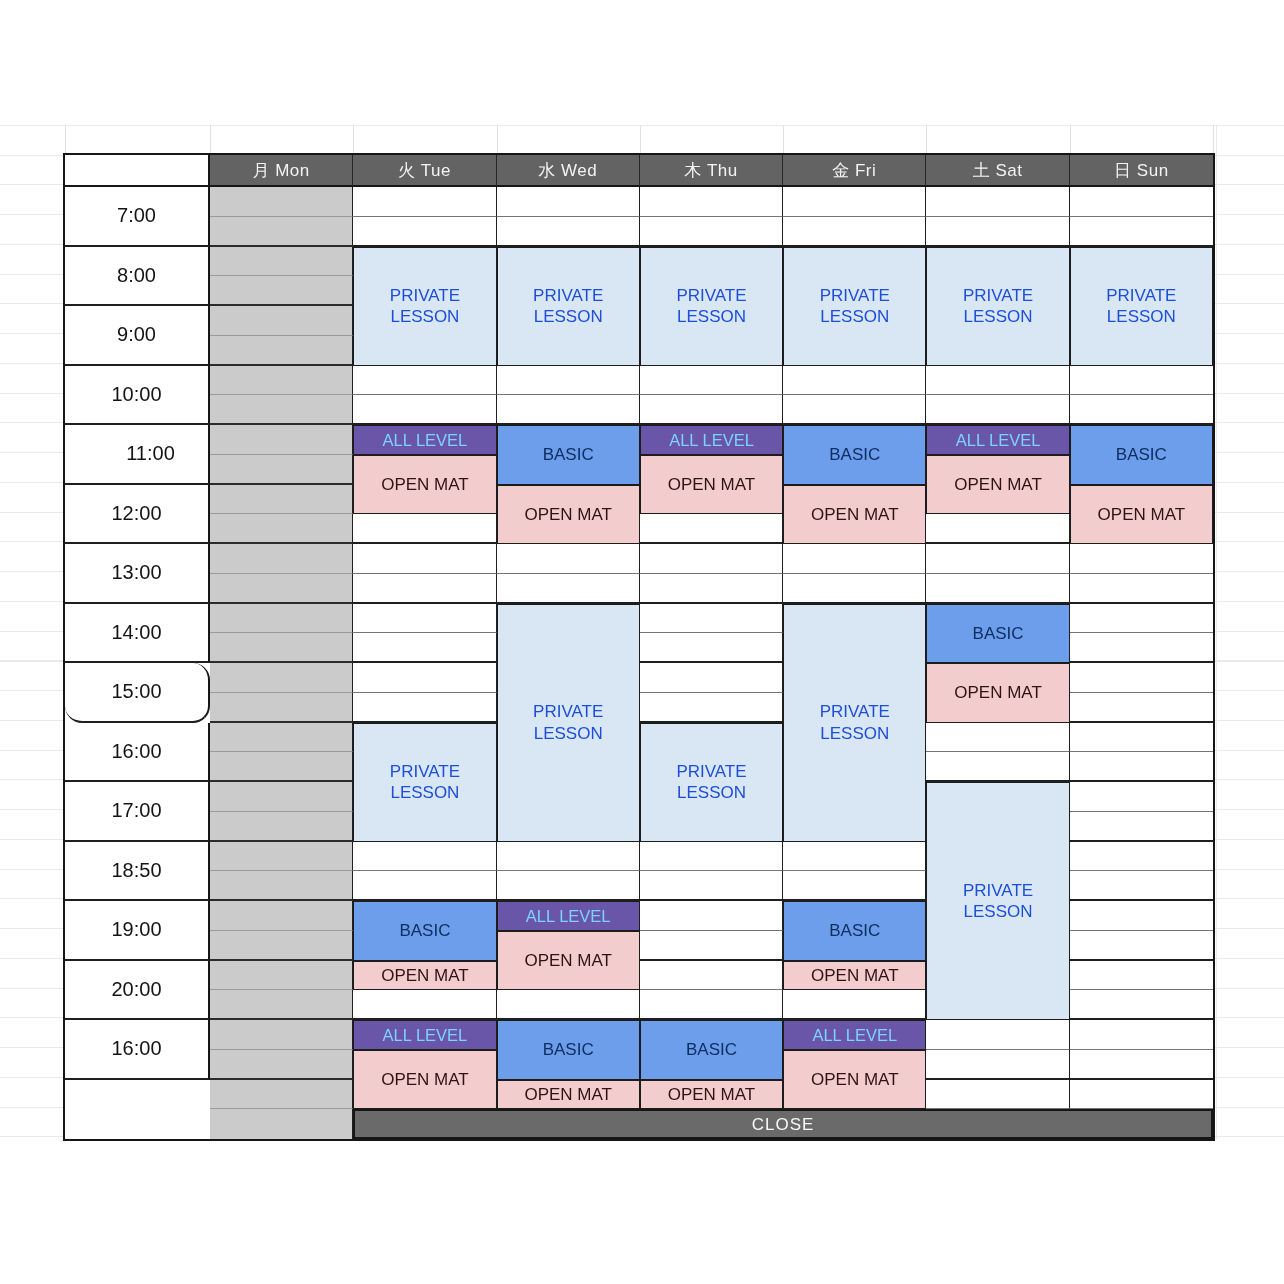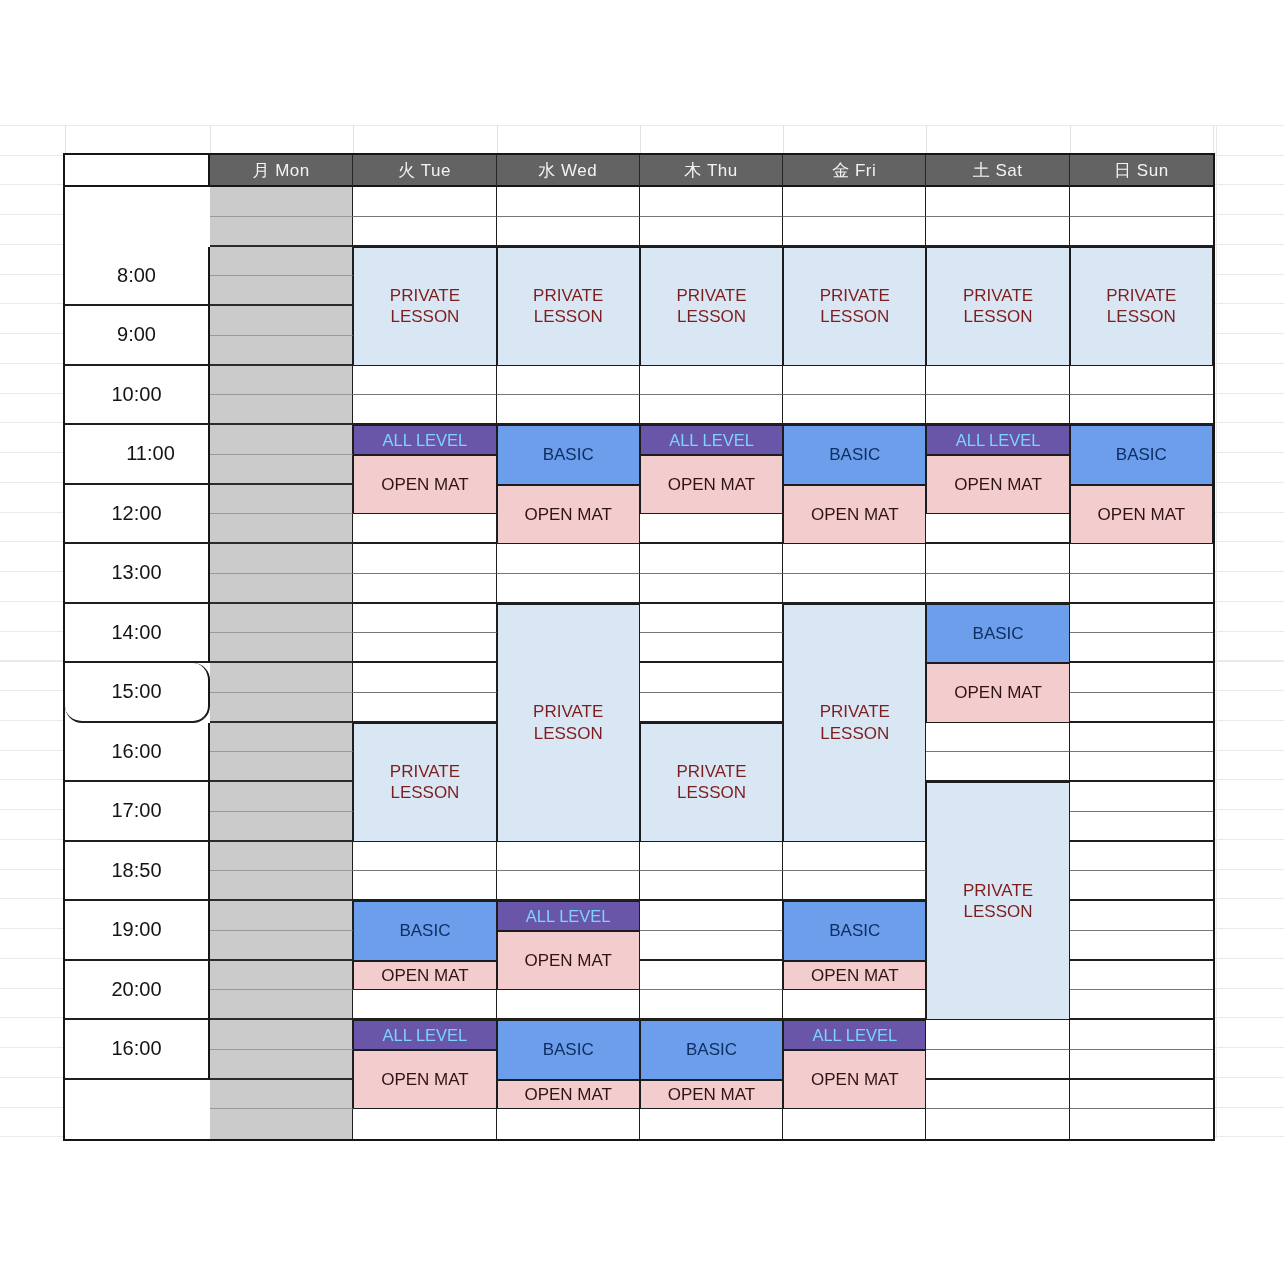--- a/index.html
+++ b/index.html
@@ -34,21 +34,21 @@
   .bg.half{border-bottom:1px solid #767676;}
   .bg.hour{border-bottom:2px solid #1f1f1f;}
   .bg.mon{background:#cbcbcb;}
   .bg.mon.half{border-bottom-color:#9a9a9a;}
   .bg.mon.hour{border-bottom-color:#2b2b2b;}
   .bg.bottom{border-bottom:none;}
   .bg.lastcol{border-right:none;}
 
   .ev{display:flex;align-items:center;justify-content:center;text-align:center;
     z-index:2;border:1.5px solid #1c1c1c;line-height:1.25;}
-  .ev.private{background:#d9e7f4;color:#7f1d1d;font-size:17px;}
+  .ev.private{background:#d9e7f4;color:#1d4ed8;font-size:17px;}
   .ev.basic{background:#6d9eeb;color:#0f2f63;font-size:17px;}
   .ev.all_level{background:#6956a9;color:#7dd3fc;font-size:16.5px;}
   .ev.open_mat{background:#f3cdcd;color:#301314;font-size:17px;}
   .ev.competition{background:#3d3d3d;color:#efefef;font-size:16px;border-color:#111111;}
   .ev.close{background:#6a6a6a;color:#f7f7f7;font-size:17px;z-index:3;border:2px solid #161616;letter-spacing:1px;}
 </style>
 </head>
 <body>
 
 <div class="bg-hlines"></div>
@@ -72,20 +72,21 @@
     </div>
     <div class="hcell" style="grid-area: 1 / 6;">
       <div class="" style="border: none;">金 Fri</div>
     </div>
     <div class="hcell" style="grid-area: 1 / 7;">
       <div class="" style="border: none;">土 Sat</div>
     </div>
     <div class="hcell lastcol" style="grid-area: 1 / 8;">
       <div class="" style="border: none;">日 Sun</div>
     </div>
+    <div class="tcell" style="grid-area: 2 / 1 / span 2;">7:00</div>
     <div class="tcell" style="grid-area: 4 / 1 / span 2;">8:00</div>
     <div class="tcell" style="grid-area: 6 / 1 / span 2;">9:00</div>
     <div class="tcell" style="grid-area: 8 / 1 / span 2;">10:00</div>
     <div class="tcell" style="grid-area: 10 / 1 / span 2; padding-left: 28px;">11:00</div>
     <div class="tcell" style="grid-area: 12 / 1 / span 2;">12:00</div>
     <div class="tcell" style="grid-area: 14 / 1 / span 2;">13:00</div>
     <div class="tcell" style="grid-area: 16 / 1 / span 2;">14:00</div>
     <div class="tcell" style="grid-area: 18 / 1 / span 2; border-radius: 17px;">15:00</div>
     <div class="tcell" style="grid-area: 20 / 1 / span 2;">16:00</div>
     <div class="tcell" style="grid-area: 22 / 1 / span 2;">17:00</div>
@@ -427,13 +428,16 @@
     </div>
     <div class="ev open_mat" style="grid-area: 32 / 5 / span 1;">
       <div class="" style="border: none;">OPEN MAT</div>
     </div>
     <div class="ev all_level" style="grid-area: 30 / 6 / span 1;">
       <div class="" style="border: none;">ALL LEVEL</div>
     </div>
     <div class="ev open_mat" style="grid-area: 31 / 6 / span 2;">
       <div class="" style="border: none;">OPEN MAT</div>
     </div>
+    <div class="ev close" style="grid-area: 33 / 3 / span 1 / 9;">
+      <div class="" style="border: none;">CLOSE</div>
+    </div>
   </div>
 
 </body></html>

